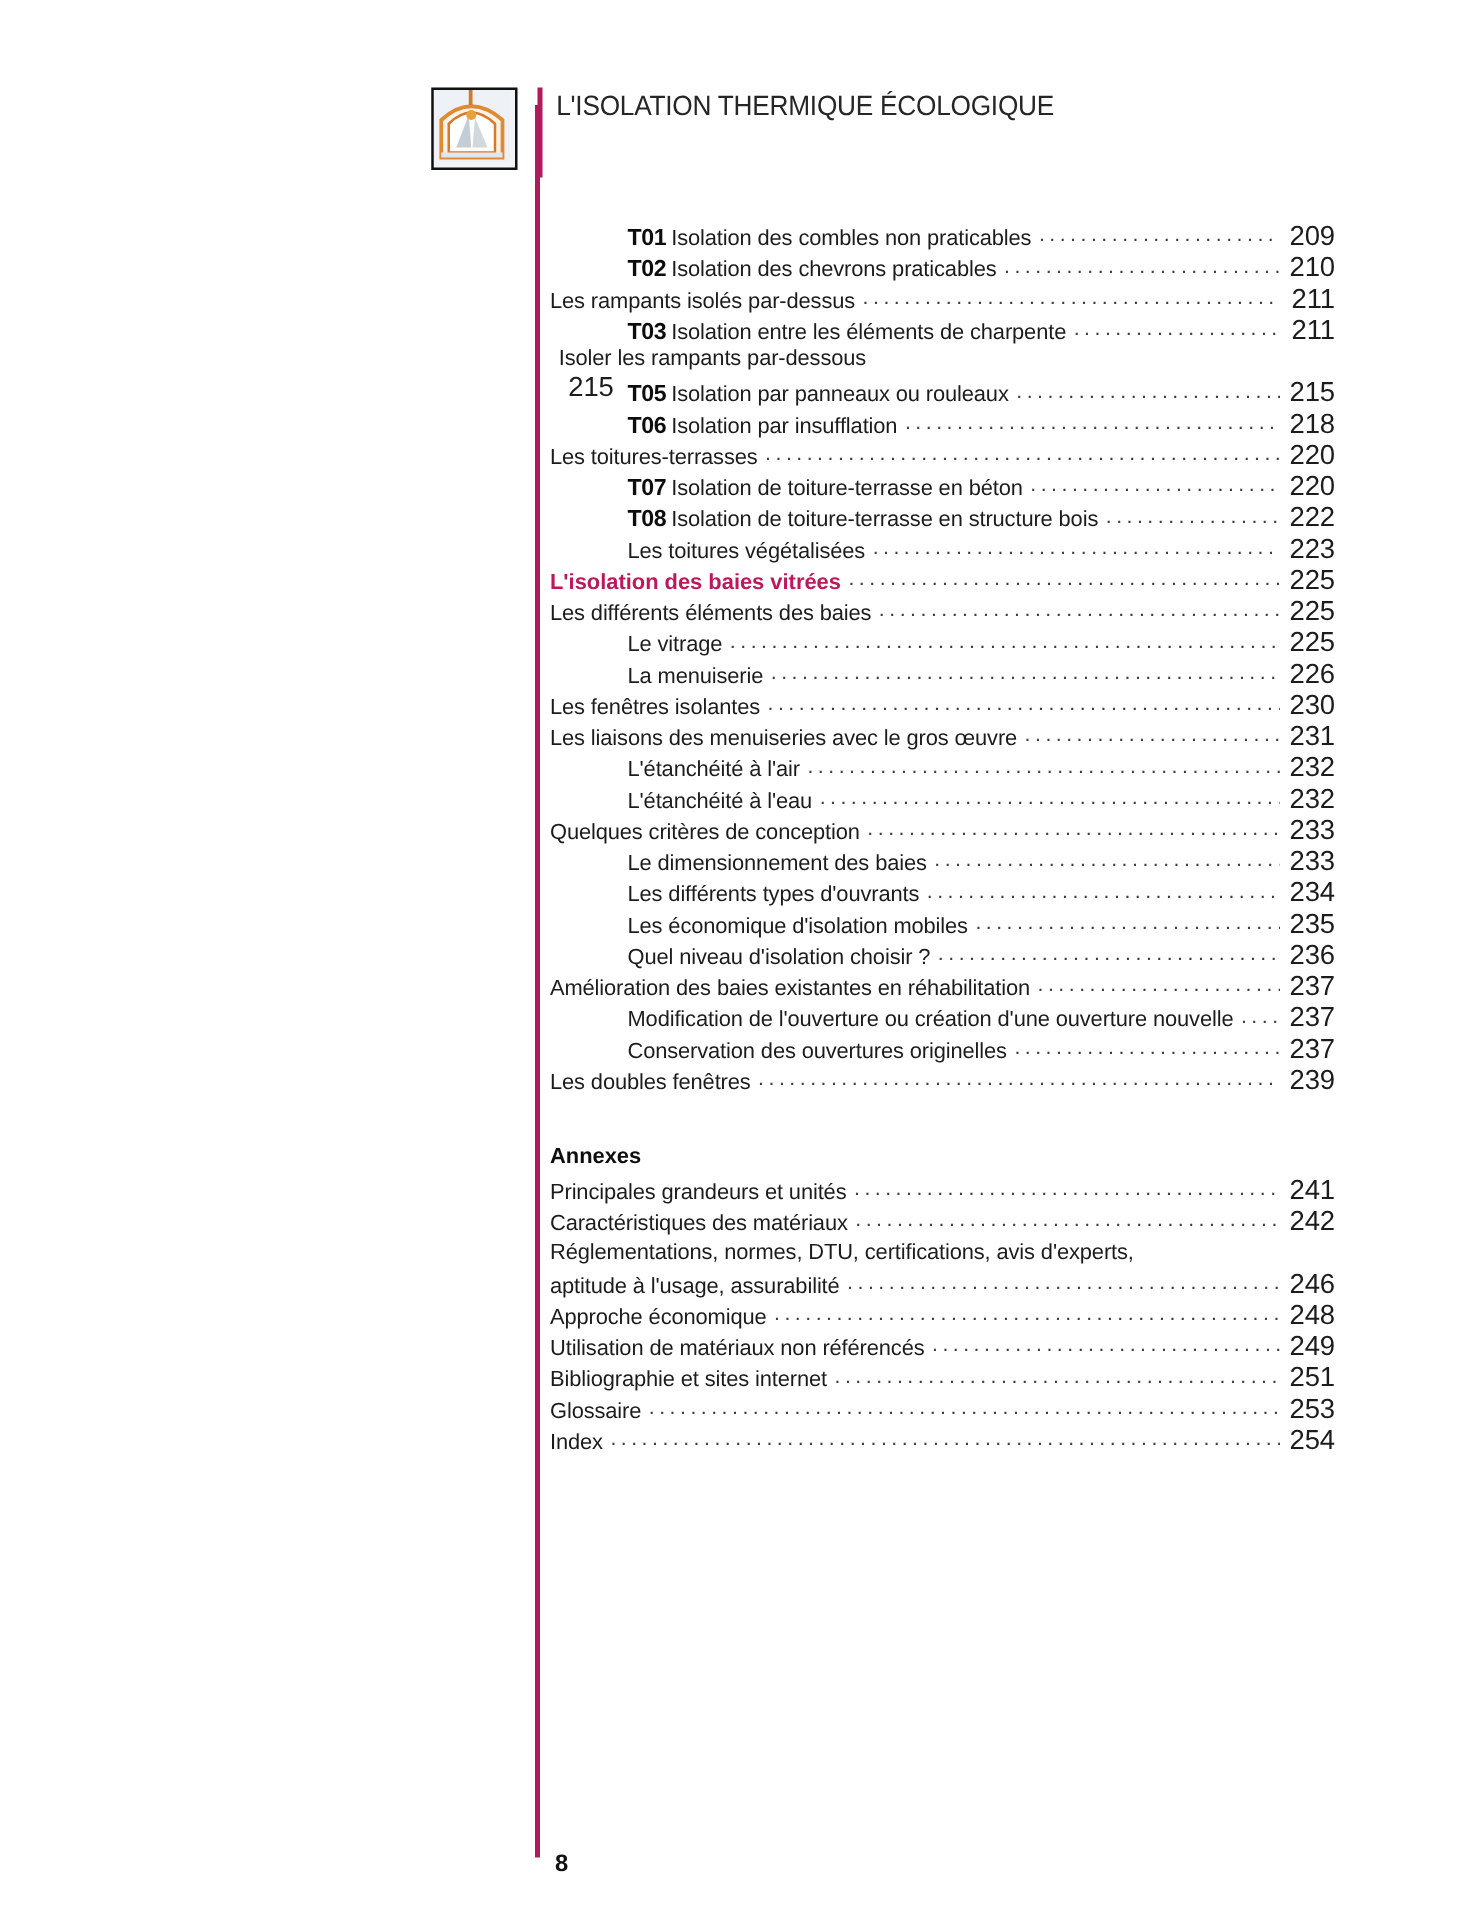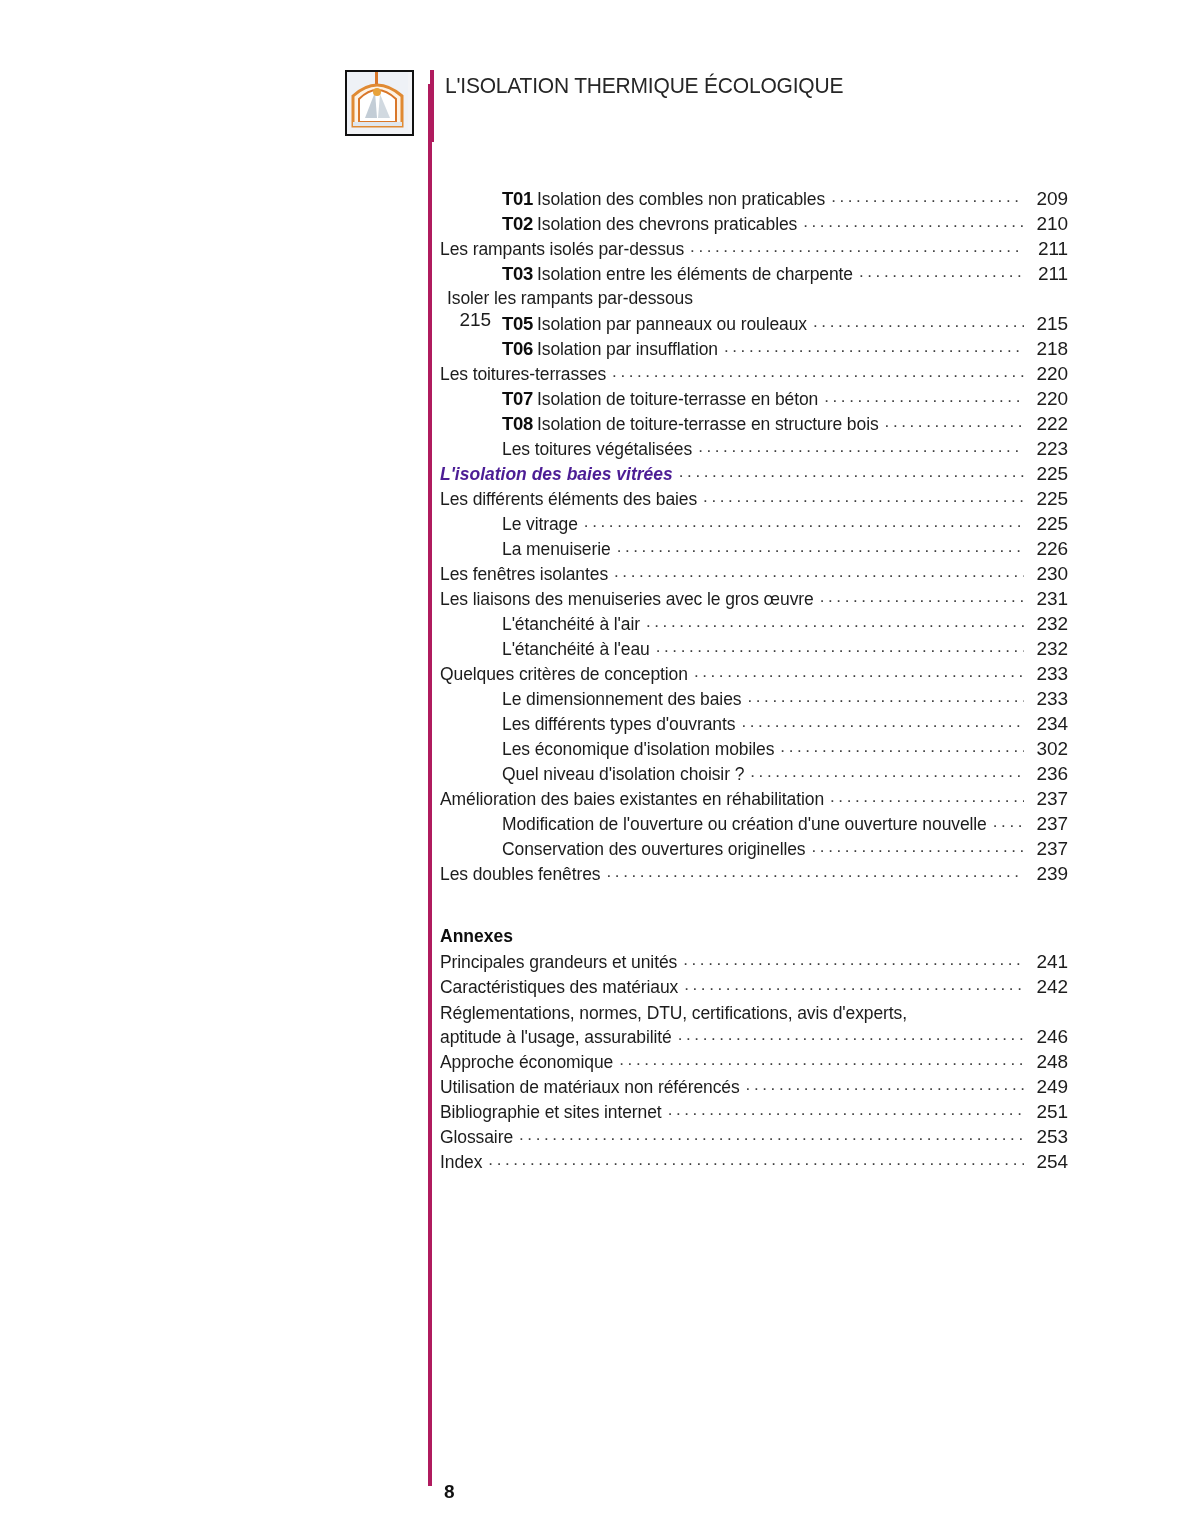--- a/index.html
+++ b/index.html
@@ -78,21 +78,21 @@
     top: 1481px;
     font-size: 19px;
     font-weight: bold;
     color: #111111;
   }
 
   
   #toc {
     position: absolute;
     left: 440px;
-    top: 188px;
+    top: 176px;
     width: 628px;
   }
   .toc-row {
     display: flex;
     align-items: baseline;
     height: 25px;
     white-space: nowrap;
     font-size: 17.5px;
     font-weight: 300;
     color: #1c1c1c;
@@ -123,30 +123,30 @@
     font-size: 17px;
     color: #3d3d3d;
     position: relative;
     top: -0.18em;
   }
   .toc-row .page {
     flex: 0 0 auto;
     width: 40px;
     text-align: right;
     padding-left: 4px;
-    font-size: 19px;
+    font-size: 22px;
     color: #1c1c1c;
   }
 
   
   .lvl-0 { padding-left: 0px; justify-content: flex-end; }
   .lvl-0h { padding-left: 7px; flex-direction: column; }
   .lvl-1 { padding-left: 62px; }
 
-  .bold-head .label { font-weight: bold; font-size: 17.5px; letter-spacing: 0px; color: #4c1d95; font-style: italic; }
+  .bold-head .label { font-weight: bold; font-size: 17.5px; letter-spacing: 0px; color: #be185d; }
   .spacer { height: 25px; }
   .spacer-sm { height: 13px; }
 
   .group-head {
     font-size: 17.5px;
     font-weight: bold;
     color: #0d0d0d;
     height: 25px;
     display: flex;
     align-items: baseline;
@@ -295,21 +295,21 @@
         <span class="page">233</span>
       </div>
       <div class="toc-row lvl-1">
         <span class="label">Les différents types d'ouvrants</span>
         <span class="leader"></span>
         <span class="page">234</span>
       </div>
       <div class="toc-row lvl-1">
         <span class="label">Les économique d'isolation mobiles</span>
         <span class="leader"></span>
-        <span class="page">302</span>
+        <span class="page">235</span>
       </div>
       <div class="toc-row lvl-1">
         <span class="label">Quel niveau d'isolation choisir ?</span>
         <span class="leader"></span>
         <span class="page">236</span>
       </div>
       <div class="toc-row lvl-0">
         <span class="label">Amélioration des baies existantes en réhabilitation</span>
         <span class="leader"></span>
         <span class="page">237</span>

